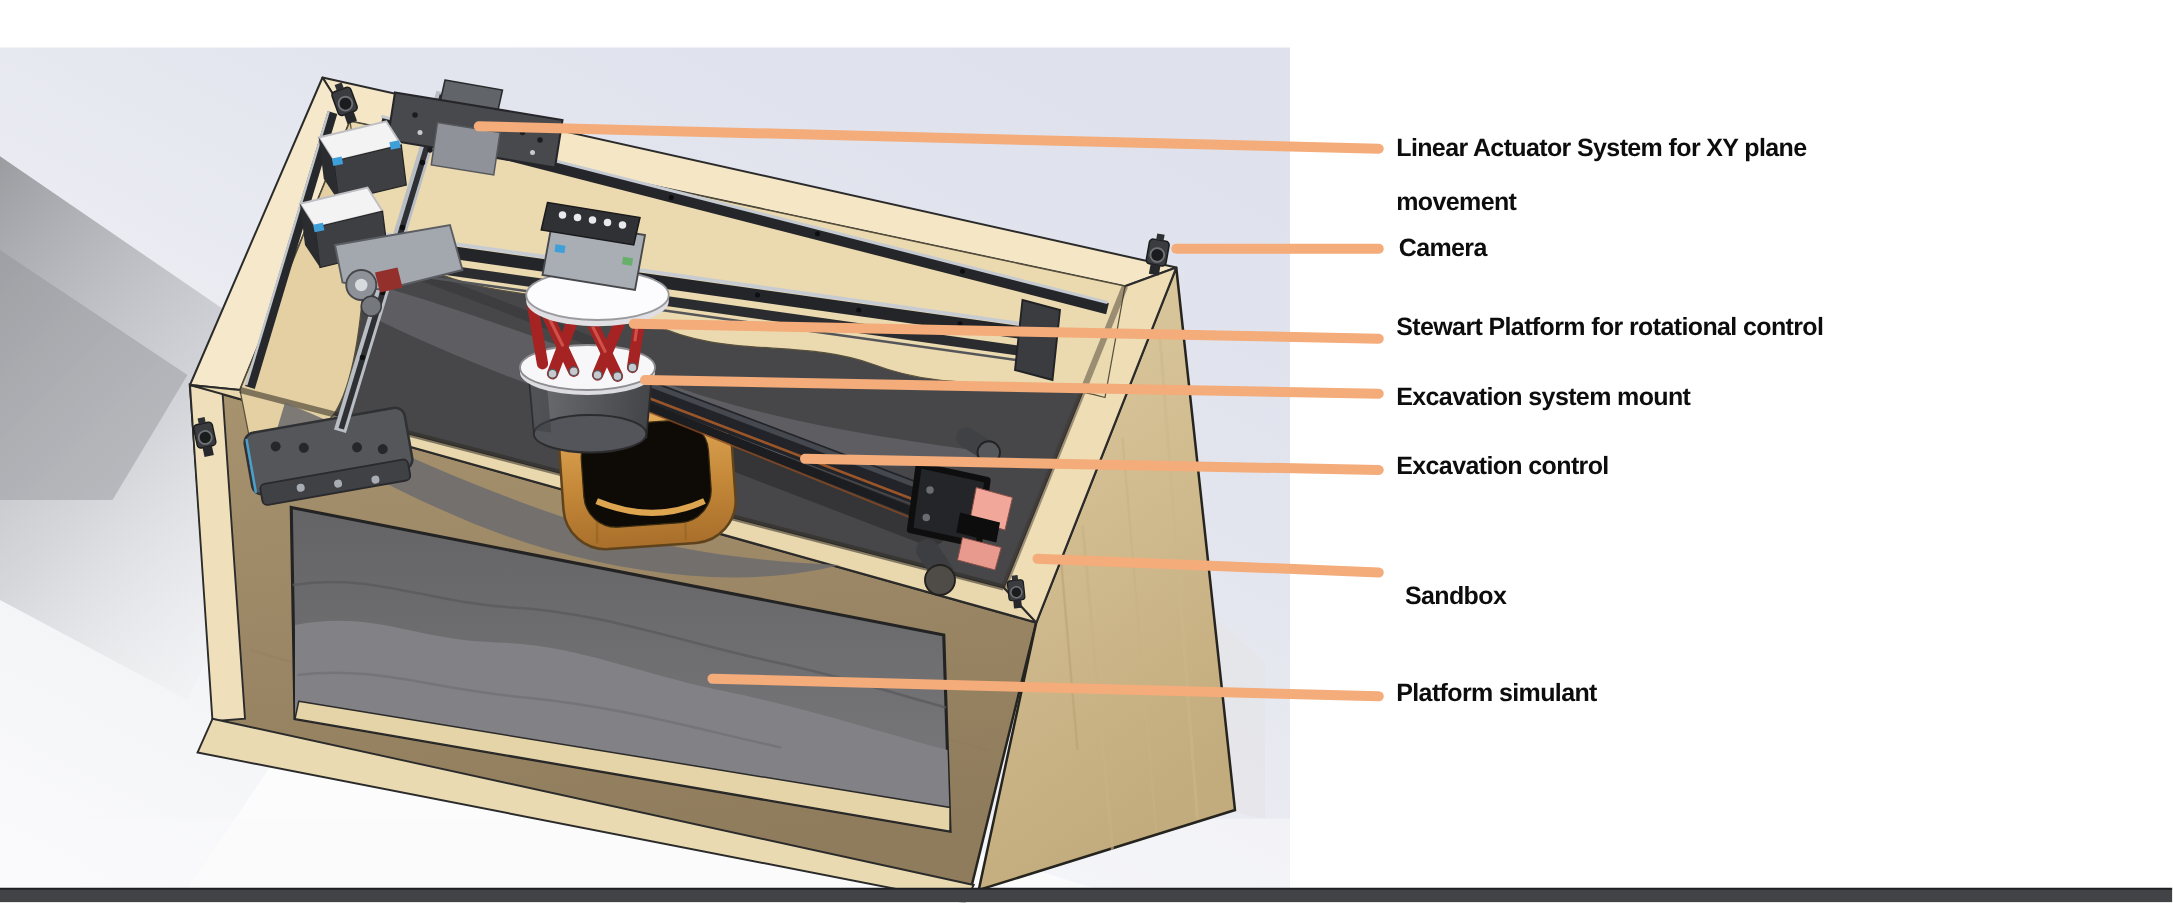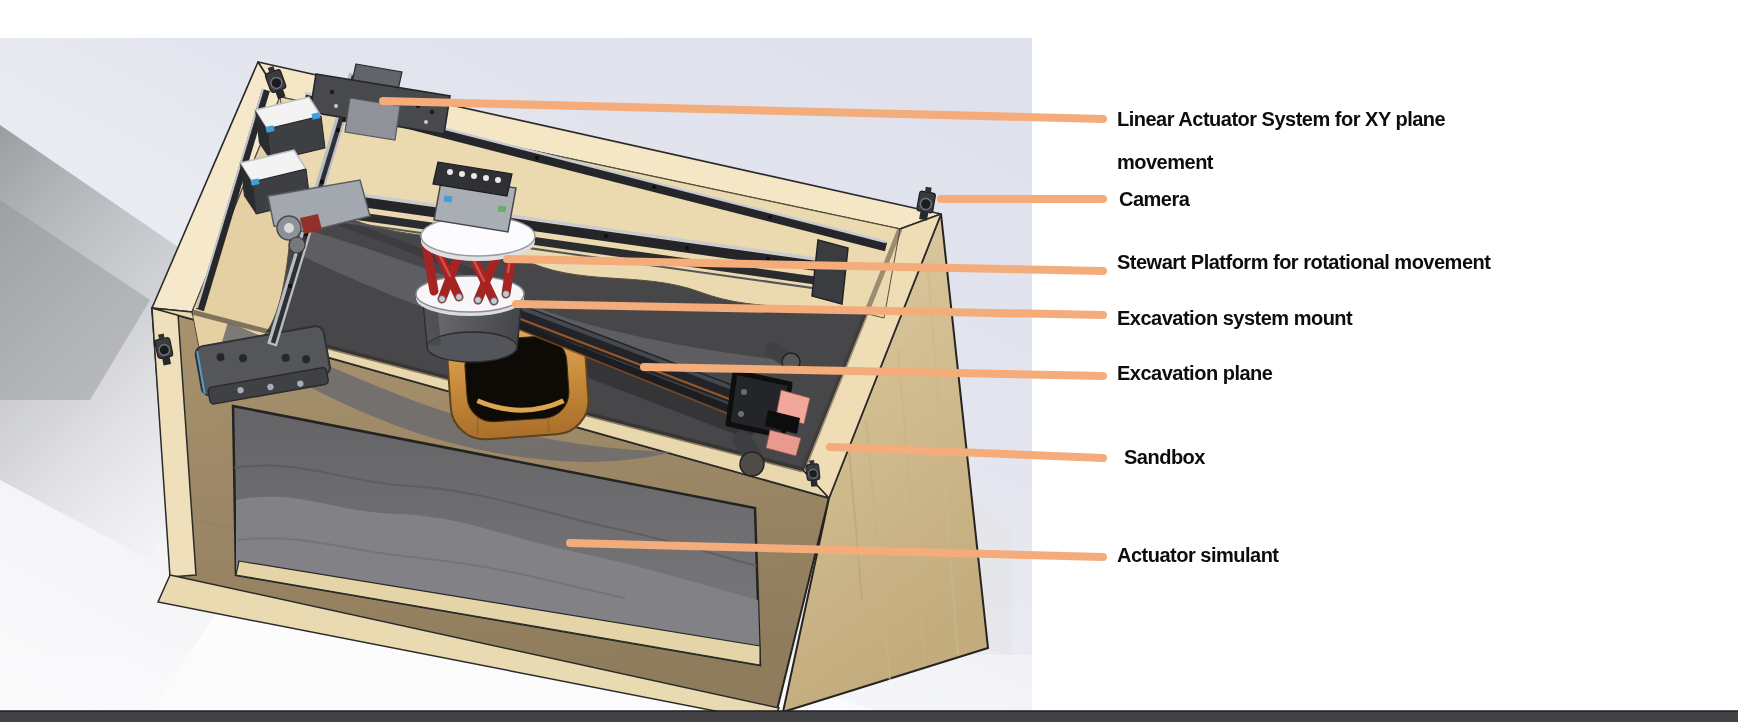--- a/index.html
+++ b/index.html
@@ -302,20 +302,20 @@
   </g>
 
   <rect x="0" y="711" width="1738" height="11" fill="#424346"></rect>
   <line x1="0" y1="711" x2="1738" y2="711" stroke="#1F1F21" stroke-width="1.5"></line>
 </svg>
 
 <div>
   <div class="callout" style="left:1117px;top:98px;width:560px">Linear Actuator System for XY plane
 movement</div>
   <div class="callout" style="left:1119px;top:178px">Camera</div>
-  <div class="callout" style="left:1117px;top:241px">Stewart Platform for rotational movement</div>
+  <div class="callout" style="left:1117px;top:241px">Stewart Platform for rotational control</div>
   <div class="callout" style="left:1117px;top:297px">Excavation system mount</div>
-  <div class="callout" style="left:1117px;top:352px">Excavation plane</div>
-  <div class="callout" style="left:1124px;top:436px">Sandbox</div>
-  <div class="callout" style="left:1117px;top:534px">Actuator simulant</div>
+  <div class="callout" style="left:1117px;top:352px">Excavation control</div>
+  <div class="callout" style="left:1124px;top:456px">Sandbox</div>
+  <div class="callout" style="left:1117px;top:534px">Platform simulant</div>
 </div>
 
 </div>
 
 </body></html>

